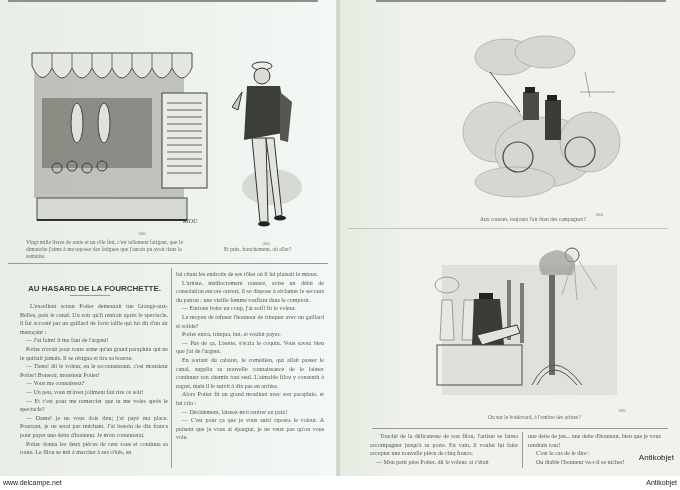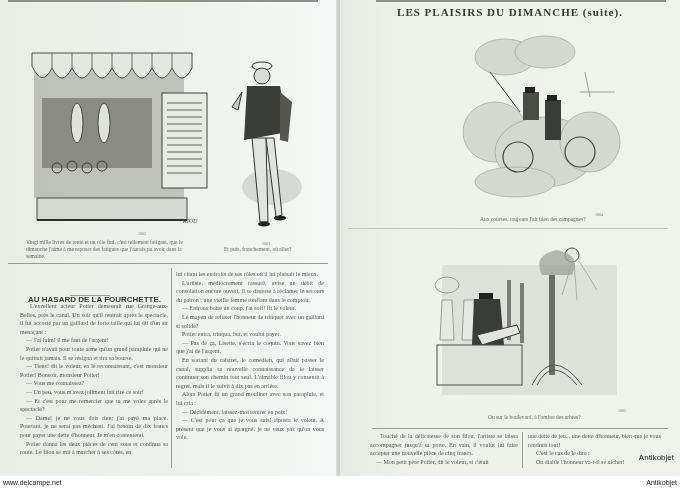--- a/index.html
+++ b/index.html
@@ -89,21 +89,21 @@
         <path d="M44 86 L54 165 L60 163 L52 86 Z" fill="#e2e5dd" stroke="#333"></path>
         <ellipse cx="42" cy="172" rx="6" ry="2.5" fill="#222"></ellipse>
         <ellipse cx="58" cy="166" rx="6" ry="2.5" fill="#222"></ellipse>
       </svg>
     </div>
     <div class="cap-no" style="left:262px;top:241px;">1803</div>
     <div class="caption" style="left:224px;top:246px;width:100px;">Et puis, franchement, où aller?</div>
 
     <div class="rule" style="left:8px;top:263px;width:320px;"></div>
 
-    <div class="heading" style="left:28px;top:295px;">AU HASARD DE LA FOURCHETTE.</div>
+    <div class="heading" style="left:28px;top:284px;">AU HASARD DE LA FOURCHETTE.</div>
     <div class="rule" style="left:70px;top:295px;width:40px;"></div>
 
     <div class="col" style="left:20px;top:302px;width:148px;height:172px;overflow:hidden;">
       <p style="text-indent:10px;">L'excellent acteur Potier demeurait rue Grange-aux-Belles, près le canal. Un soir qu'il rentrait après le spectacle, il fut accosté par un gaillard de forte taille qui lui dit d'un air menaçant :</p>
       <p style="text-indent:6px;">— J'ai faim! il me faut de l'argent!</p>
       <p style="text-indent:6px;">Potier n'avait pour toute arme qu'un grand parapluie qui ne le quittait jamais. Il se résigna et tira sa bourse.</p>
       <p style="text-indent:6px;">— Tiens! dit le voleur, en le reconnaissant, c'est monsieur Potier! Bonsoir, monsieur Potier!</p>
       <p style="text-indent:6px;">— Vous me connaissez?</p>
       <p style="text-indent:6px;">— Un peu, vous m'avez joliment fait rire ce soir!</p>
       <p style="text-indent:6px;">— Et c'est pour me remercier que tu me voles après le spectacle?</p>
@@ -122,21 +122,20 @@
       <p style="text-indent:6px;">Alors Potier fit un grand moulinet avec son parapluie, et lui cria :</p>
       <p style="text-indent:6px;">— Décidément, laissez-moi rentrer en paix!</p>
       <p style="text-indent:6px;">— C'est pour ça que je vous suis! riposta le voleur. A présent que je vous ai épargné, je ne veux pas qu'on vous vole.</p>
     </div>
   </div>
 
   <div class="gutter"></div>
 
   <div class="page right">
     <div class="topline r"></div>
-    <div class="title r">LES PLAISIRS DU DIMANCHE (suite).</div>
 
     <div class="illus" style="left:115px;top:32px;width:170px;height:170px;">
       <svg width="170" height="170" viewBox="0 0 170 170">
         <g fill="#d3d6ce" stroke="#8e9088" stroke-width="0.6" opacity="0.9">
           <ellipse cx="50" cy="25" rx="30" ry="18"></ellipse>
           <ellipse cx="90" cy="20" rx="30" ry="16"></ellipse>
           <ellipse cx="40" cy="100" rx="32" ry="30"></ellipse>
           <ellipse cx="90" cy="120" rx="50" ry="35"></ellipse>
           <ellipse cx="135" cy="110" rx="30" ry="30"></ellipse>
           <ellipse cx="60" cy="150" rx="40" ry="15"></ellipse>

